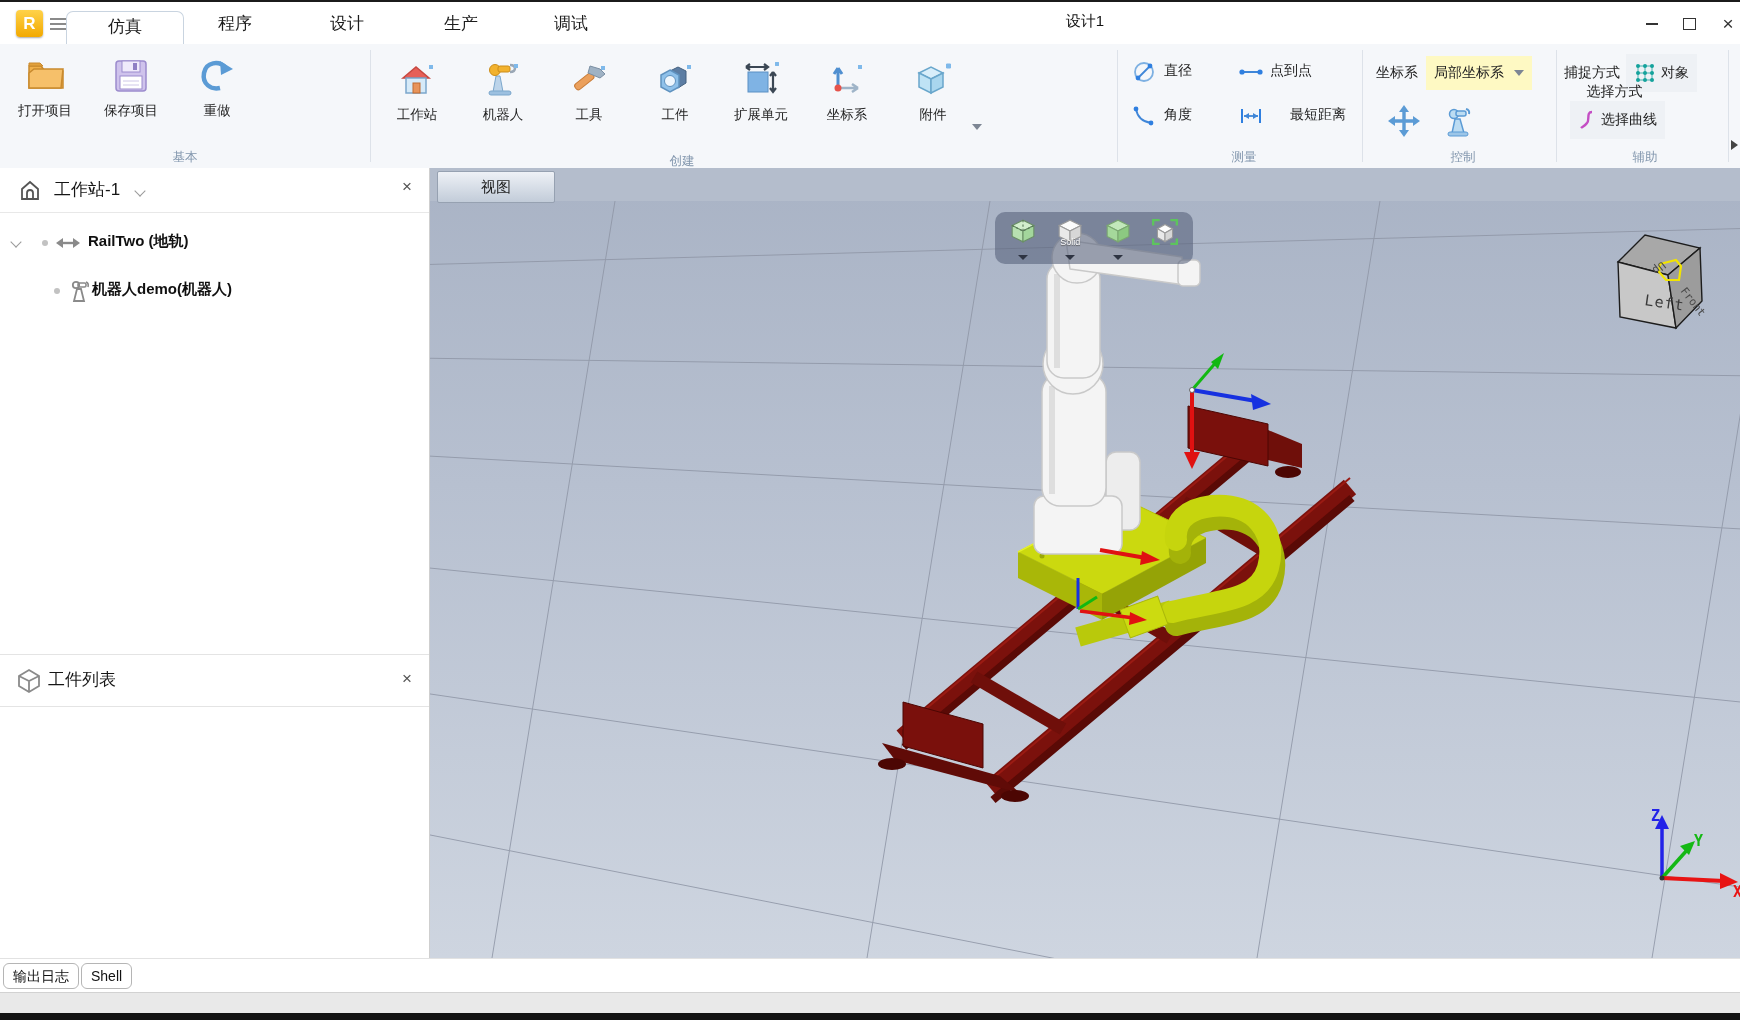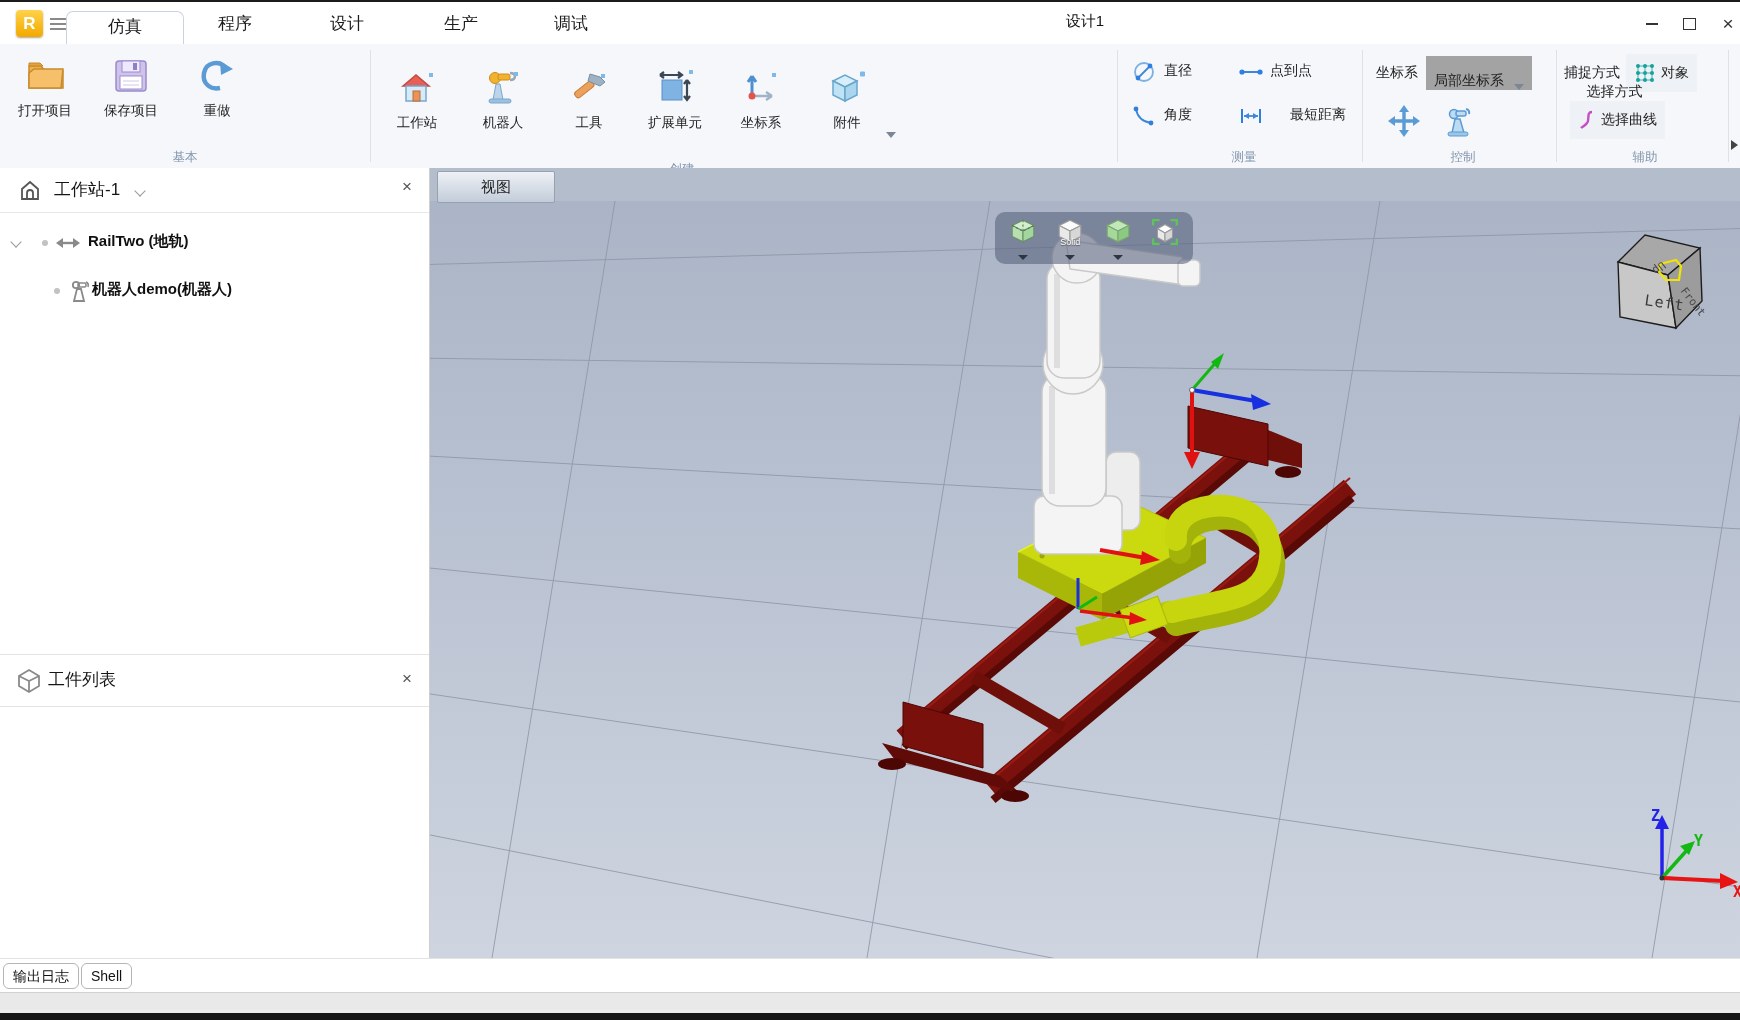--- a/index.html
+++ b/index.html
@@ -21,21 +21,21 @@
   #ribbon{left:0;top:44px;width:1740px;height:124px;background:#f5f7fa;border-bottom:1px solid #d8dde3;}
   .vdiv{top:6px;width:1px;height:112px;background:#dde2e9;}
   .grouplabel{bottom:2px;left:0;width:100%;text-align:center;font-size:12.5px;color:#8296ad;}
   .bigbtn{position:relative;width:86px;height:96px;text-align:center;}
   .bigbtn .bicon{margin:8px auto 0;width:44px;height:44px;position:relative;}
   .bigbtn .blabel{margin-top:4px;font-size:13.5px;color:#1f1f1f;white-space:nowrap;}
   .btnrow{position:absolute;top:2px;display:flex;}
   .mitem{display:flex;align-items:center;height:38px;font-size:14px;color:#1f1f1f;white-space:nowrap;}
   .mitem .micon{width:26px;height:22px;margin-right:6px;}
   .rlabel{font-size:14px;color:#1f1f1f;white-space:nowrap;}
-  .combo{display:flex;align-items:flex-end;background:#a3a3a3;height:34px;padding:0 8px;font-size:14px;color:#222;}
+  .combo{display:flex;align-items:center;background:#fef9c3;height:34px;padding:0 8px;font-size:14px;color:#222;}
   .tri-down{width:0;height:0;border-left:5px solid transparent;border-right:5px solid transparent;border-top:6px solid #7d8694;margin-left:10px;}
   .valbox{display:flex;align-items:center;background:#eef1f5;height:38px;padding:0 8px;font-size:14px;color:#1f1f1f;}
   .iconbtn{width:40px;height:38px;display:flex;align-items:center;justify-content:center;}
   #overflow-arrow{left:1731px;top:96px;width:0;height:0;border-top:5px solid transparent;border-bottom:5px solid transparent;border-left:7px solid #444;}
   
   #leftpanel{left:0;top:168px;width:429px;height:790px;background:#fff;border-right:1px solid #cfcfcf;}
   .panelhead{position:relative;height:44px;border-bottom:1px solid #e8e8e8;}
   .panelhead .ptitle{position:absolute;left:54px;top:10px;font-size:17px;color:#161616;}
   .closex{position:absolute;right:12px;top:9px;font-size:17px;color:#555;width:20px;text-align:center;}
   .chev{display:inline-block;width:7px;height:7px;border-right:1.6px solid #9a9a9a;border-bottom:1.6px solid #9a9a9a;transform:rotate(45deg);}
@@ -119,21 +119,21 @@
                 <polygon points="38,15 25,7 26,21" fill="#5b9bd5"></polygon>
               </svg>
           </div>
           <div class="blabel">重做</div>
         </div>
       </div>
       <div class="abs grouplabel">基本</div>
     </div>
     <div class="abs vdiv" style="left:370px;"></div>
 
-    <div class="abs" style="left:374px;top:12px;width:616px;height:124px;">
+    <div class="abs" style="left:374px;top:4px;width:616px;height:124px;">
       <div class="btnrow" style="left:0;">
         <div class="bigbtn">
           <div class="bicon">
             <svg width="44" height="44" viewBox="0 0 44 44">
                 <polygon points="8,20 21,9 34,20" fill="#e66058" stroke="#c74840" stroke-width="1.5"></polygon>
                 <rect x="11" y="20" width="20" height="15" fill="#d6eaf8" stroke="#7ba7cc" stroke-width="1.5"></rect>
                 <rect x="18" y="25" width="7" height="10" fill="#e8945a" stroke="#c06a30"></rect>
                 <path d="M34 9h4m-2-2v4" stroke="#7fb9ea" stroke-width="4"></path>
               </svg>
           </div>
@@ -154,20 +154,31 @@
         </div>
         <div class="bigbtn">
           <div class="bicon">
             <svg width="44" height="44" viewBox="0 0 44 44">
                 <rect x="6" y="20" width="22" height="7" rx="3" transform="rotate(-38 17 23)" fill="#eba05c" stroke="#c97c38"></rect>
                 <path d="M23 8 l10 3 5 5 -5 4 -12 -5 z" fill="#9fb2c4" stroke="#7b8fa3"></path>
                 <path d="M34 10h4m-2-2v4" stroke="#7fb9ea" stroke-width="4"></path>
               </svg>
           </div>
           <div class="blabel">工具</div>
+        </div>
+        <div class="bigbtn">
+          <div class="bicon">
+            <svg width="44" height="44" viewBox="0 0 44 44">
+                <polygon points="25,9 33,13 33,25 25,30 17,25 17,13" fill="#5c7da3" stroke="#44617f"></polygon>
+                <polygon points="17,12 26,17 26,29 17,34 8,29 8,17" fill="#8fc1ea" stroke="#5f92bf" stroke-width="1.5"></polygon>
+                <circle cx="17" cy="23" r="5.5" fill="#eef6fd" stroke="#5f92bf"></circle>
+                <path d="M34 9h4m-2-2v4" stroke="#7fb9ea" stroke-width="4"></path>
+              </svg>
+          </div>
+          <div class="blabel">工件</div>
         </div>
         <div class="bigbtn">
           <div class="bicon">
             <svg width="44" height="44" viewBox="0 0 44 44">
                 <rect x="9" y="14" width="20" height="20" fill="#7fb3e4" stroke="#5b90c4"></rect>
                 <path d="M7 9 h22 m-22 0 l4 -3 m-4 3 l4 3 m14 -6 l4 3 l-4 3" stroke="#3b4754" stroke-width="2.2" fill="none"></path>
                 <path d="M34 14 v20 m0 -20 l-3 4 m3 -4 l3 4 m-6 12 l3 4 l3 -4" stroke="#3b4754" stroke-width="2.2" fill="none"></path>
                 <path d="M36 6h4m-2-2v4" stroke="#7fb9ea" stroke-width="3.5"></path>
               </svg>
           </div>

